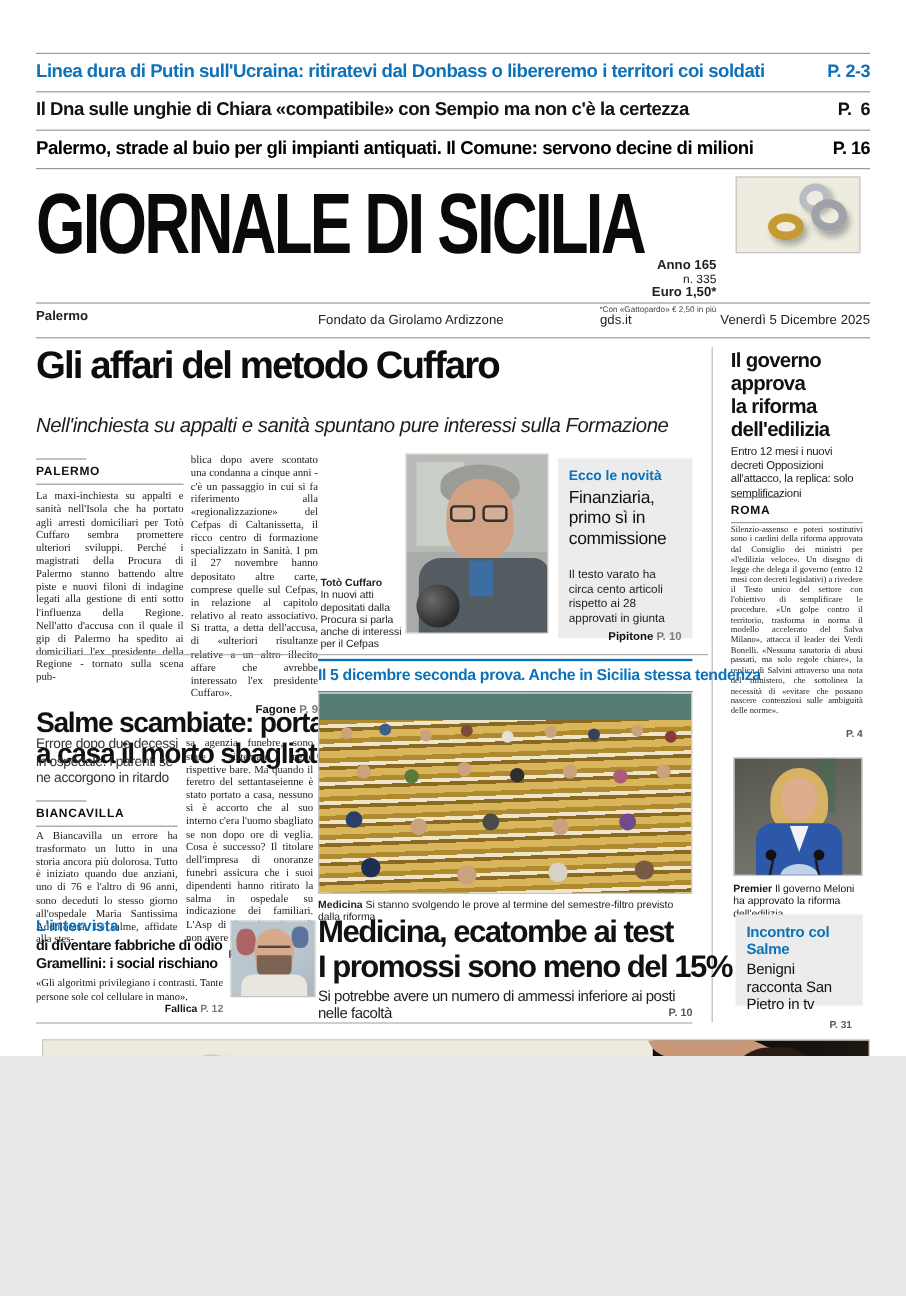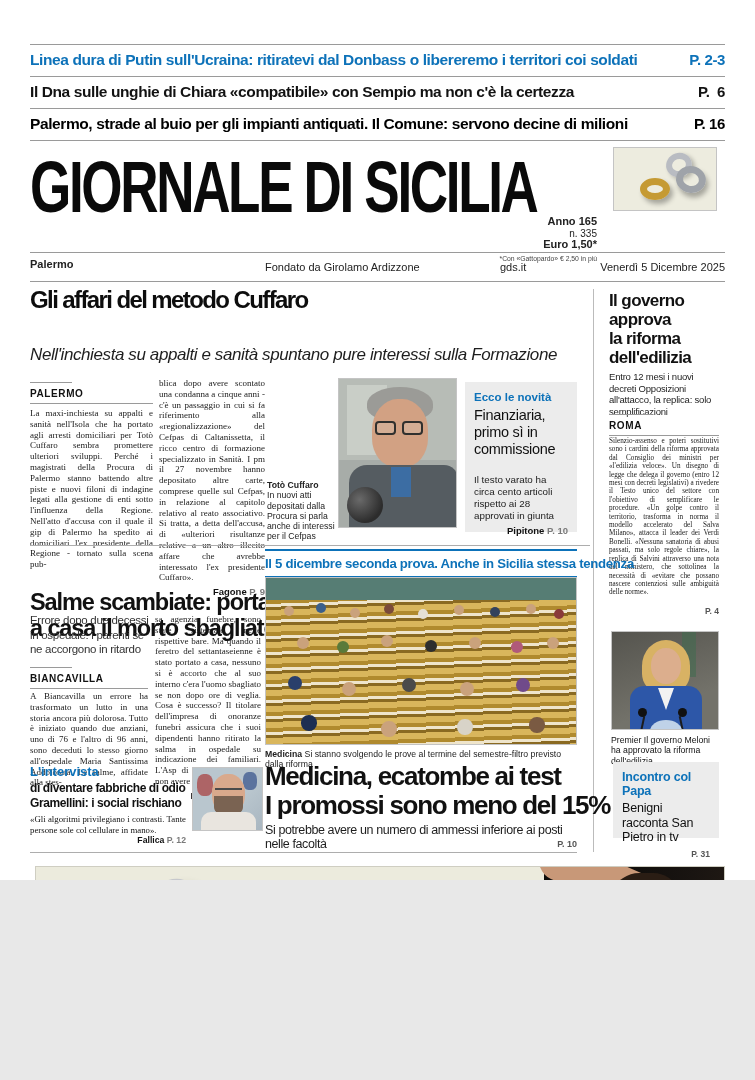--- a/index.html
+++ b/index.html
@@ -51,21 +51,21 @@
   .bodytext { font-family:"Liberation Serif", serif; font-size:9px; line-height:10.8px;
               text-align:justify; color:#1a1a1a; }
   .byline { text-align:right; font-size:9.5px; font-weight:bold; margin-top:3px; font-family:"Liberation Sans",sans-serif; }
   .byline .pg { color:#7a7a7a; }
   .hairline { position:absolute; height:1px; background:#adadad; }
   .vline { position:absolute; width:1px; background:#bbb; }
   .graybox { background:#ececec; }
   .boxkicker { color:#0d72b9; font-weight:bold; }
 
   
-  .lead-headline { position:absolute; left:30px; top:286px; font-size:24px; font-weight:bold;
+  .lead-headline { position:absolute; left:30px; top:286px; font-size:32px; font-weight:bold;
                    letter-spacing:-1.6px; white-space:nowrap; color:#0d0d0d; }
   .lead-deck { position:absolute; left:30px; top:345px; font-size:17px; letter-spacing:-0.4px;
                color:#1e1e1e; white-space:nowrap;font-style:italic; }
   .lead-kicker { position:absolute; left:30px; top:377px; width:123px; }
   .lead-col1 { position:absolute; left:30px; top:408px; width:123px; height:140px; }
   .lead-col2 { position:absolute; left:159px; top:378px; width:106px; }
   .lead-caption { position:absolute; left:267px; top:480px; width:68px; font-size:8.7px; line-height:10.3px; color:#222; }
   .lead-caption .cap-t { font-weight:bold; }
   .photo-frame { border:1px solid #c4c4c4; overflow:hidden; }
 
@@ -104,21 +104,21 @@
   .me-hair { position:absolute; left:30px; top:8px; width:48px; height:52px; border-radius:50% 50% 35% 35%; background:#d8b264; }
   .me-face { position:absolute; left:39px; top:16px; width:30px; height:36px; border-radius:48%; background:#dcae8d; }
   .me-blazer { position:absolute; left:18px; top:54px; width:72px; height:45px; border-radius:14px 14px 0 0; background:#2d57a8; }
   .me-shirt { position:absolute; left:46px; top:56px; width:16px; height:22px; background:#f2f2f2; clip-path:polygon(0 0,100% 0,50% 100%); }
   .me-mic1,.me-mic2 { position:absolute; width:9px; height:9px; border-radius:50%; background:#111; }
   .me-mic1 { left:26px; top:76px; } .me-mic2 { left:66px; top:76px; }
   .me-stem1,.me-stem2 { position:absolute; width:2px; height:22px; background:#1c1c1c; }
   .me-stem1 { left:29px; top:84px; transform:rotate(12deg); } .me-stem2 { left:69px; top:84px; transform:rotate(-12deg); }
   .me-emblem { position:absolute; left:38px; top:88px; width:32px; height:22px; border-radius:50% 50% 0 0; background:#cfe0ee; opacity:.9; }
   .gov-caption { position:absolute; left:611px; top:735px; width:110px; font-size:8.7px; line-height:10.3px; }
-  .gov-caption .cap-t { font-weight:normal; }
+  .gov-caption .cap-t { font-weight:bold; }
   .papa-box { position:absolute; left:613px; top:762px; width:106px; height:76px; padding:8px 9px; }
   .papa-box .boxkicker { font-size:12.5px; letter-spacing:-0.2px; }
   .papa-title { font-size:12.5px; line-height:14.5px; letter-spacing:-0.2px; margin-top:3px; color:#101010; }
   .papa-page { text-align:right; font-size:8.5px; font-weight:bold; color:#555; margin-top:4px; }
 
   
   .salme-headline { position:absolute; left:30px; top:553px; font-size:23.5px; line-height:26px;
                     font-weight:bold; letter-spacing:-1.1px;margin-top:36px; }
   .salme-headline div { white-space:nowrap; }
   .salme-deck { position:absolute; left:30px; top:613px; width:124px; font-size:11.5px;
@@ -316,21 +316,21 @@
       <div class="me-mic1"></div>
       <div class="me-mic2"></div>
       <div class="me-emblem"></div>
     </div>
     <div class="gov-caption">
       <span class="cap-t">Premier</span> <span>Il governo Meloni ha approvato la riforma dell'edilizia</span>
     </div>
   </article>
 
   <aside class="papa-box graybox">
-    <div class="boxkicker">Incontro col Papa</div>
+    <div class="boxkicker">Incontro col Salme</div>
     <div class="papa-title">Benigni racconta San Pietro in tv</div>
     <div class="papa-page">P. 31</div>
   </aside>
 
   <article>
     <h3 class="salme-headline">
       <div>Salme scambiate: portano</div>
       <div>a casa il morto sbagliato</div>
     </h3>
     <div class="salme-deck">Errore dopo due decessi in ospedale: i parenti se ne accorgono in ritardo</div>

